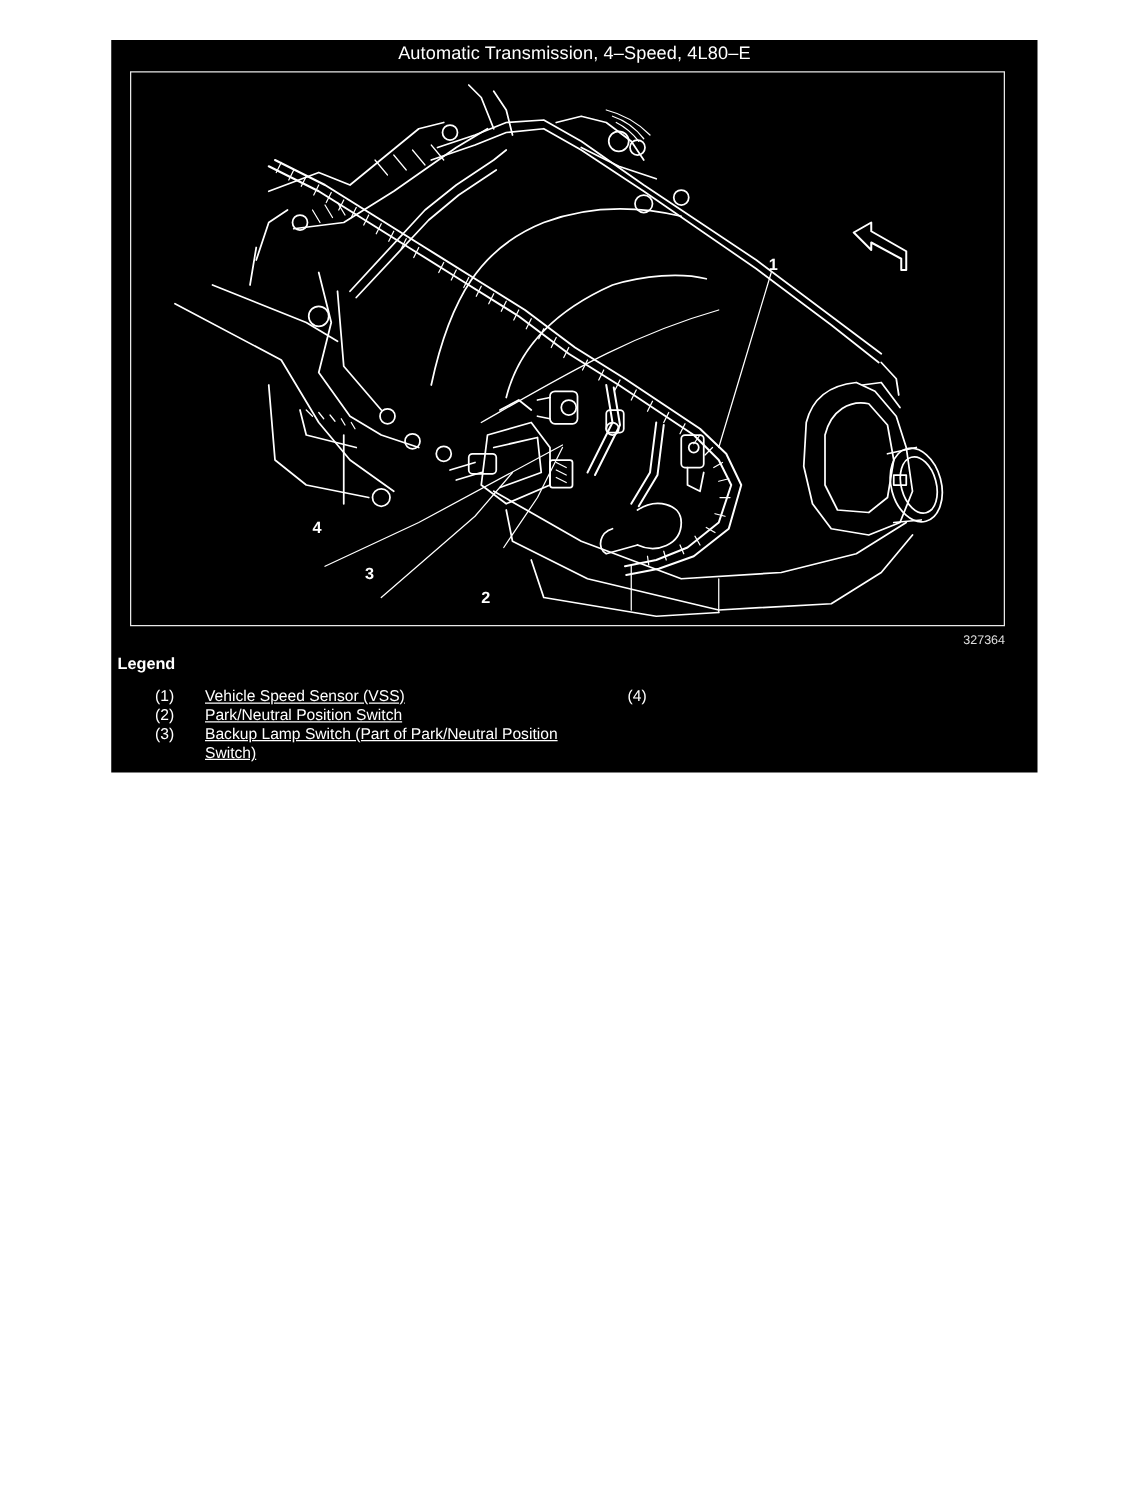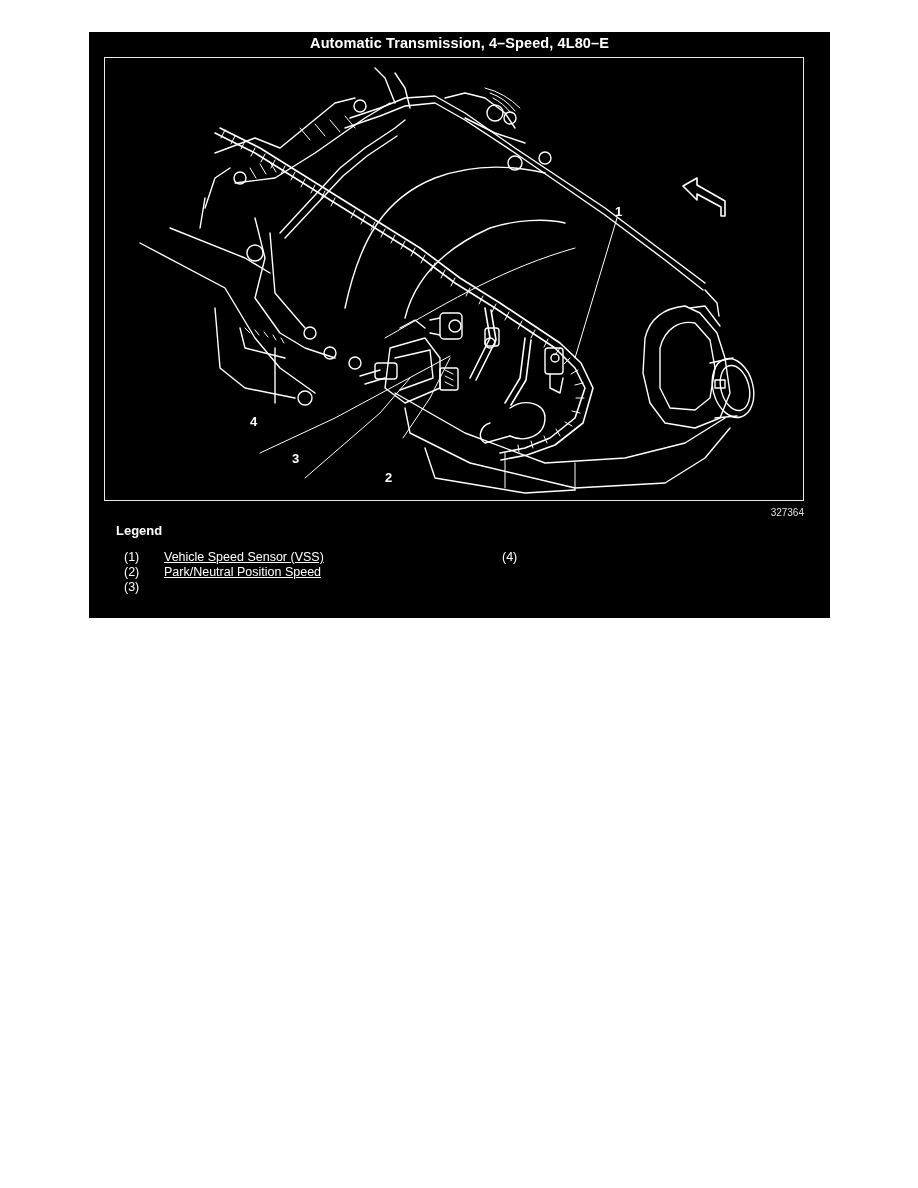--- a/index.html
+++ b/index.html
@@ -23,21 +23,21 @@
       background: #000000;
       color: #ffffff;
     }
     .fig-title {
       position: absolute;
       left: 0;
       top: 3px;
       width: 100%;
       text-align: center;
       font-size: 14.5px;
-      font-weight: bold;
+      font-weight: normal;
       letter-spacing: 0.1px;
     }
     .diagram-frame {
       position: absolute;
       left: 15px;
       top: 25px;
       width: 700px;
       height: 444px;
       border: 1.5px solid #e8e8e8;
       box-sizing: border-box;
@@ -50,21 +50,21 @@
     }
     .fig-id {
       position: absolute;
       right: 26px;
       top: 475px;
       font-size: 10px;
       color: #e0e0e0;
     }
     .legend-title {
       position: absolute;
-      left: 27px;
+      left: 5px;
       top: 491px;
       font-size: 13px;
       font-weight: bold;
     }
     .legend-col {
       position: absolute;
       top: 518px;
       font-size: 12.5px;
       line-height: 15px;
     }
@@ -213,24 +213,25 @@
 
   <div class="legend-title">Legend</div>
 
   <div class="legend-col left">
     <div class="legend-item">
       <span class="legend-num">(1)</span>
       <span class="legend-text">Vehicle Speed Sensor (VSS)</span>
     </div>
     <div class="legend-item">
       <span class="legend-num">(2)</span>
-      <span class="legend-text">Park/Neutral Position Speed</span>
+      <span class="legend-text">Park/Neutral Position Switch</span>
     </div>
     <div class="legend-item">
       <span class="legend-num">(3)</span>
+      <span class="legend-text">Backup Lamp Switch (Part of Park/Neutral Position Switch)</span>
     </div>
   </div>
 
   <div class="legend-col right">
     <div class="legend-item">
       <span class="legend-num">(4)</span>
     </div>
   </div>
 </div>
 

